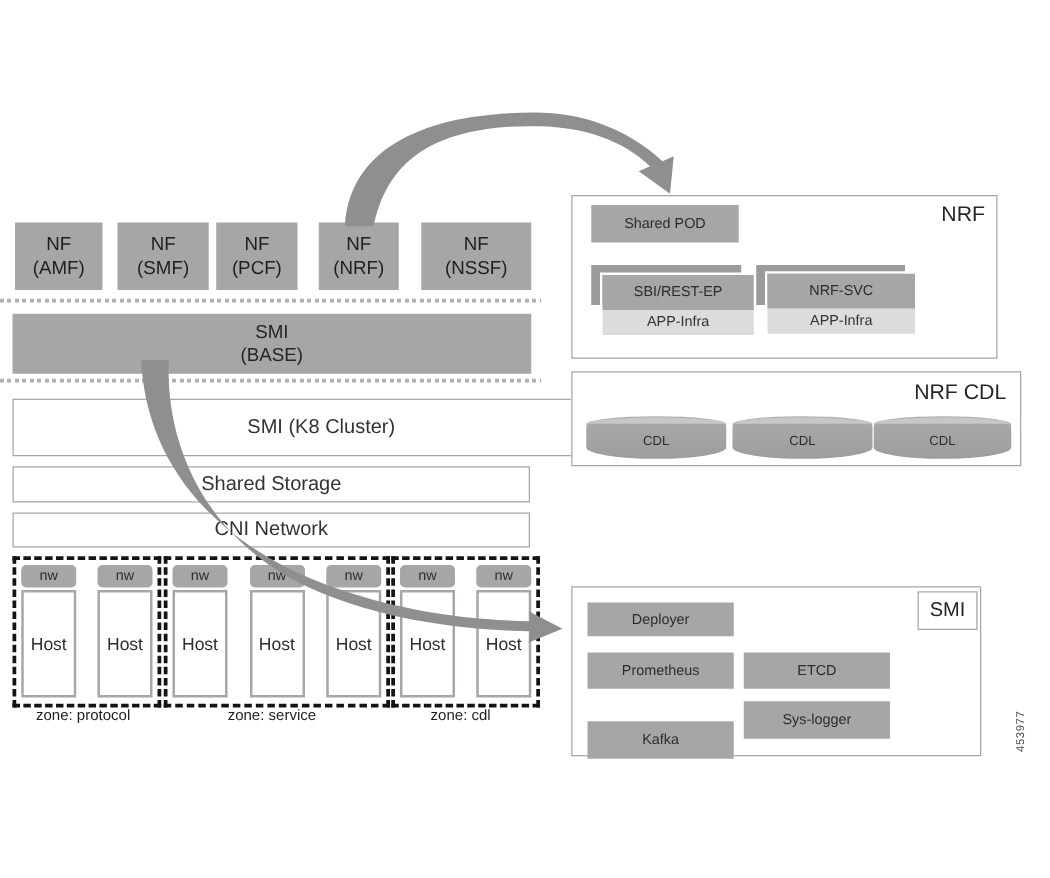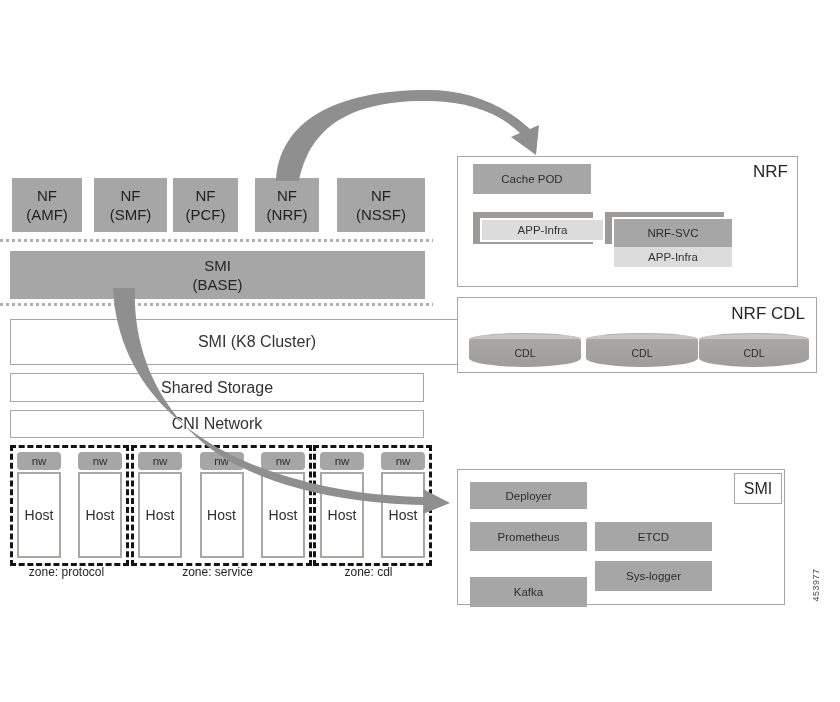--- a/index.html
+++ b/index.html
@@ -173,23 +173,24 @@
       <div class="nw-tab">nw</div>
       <div class="host-box">Host</div>
     </div>
   </div>
   <div class="zone-label zl-1">zone: protocol</div>
   <div class="zone-label zl-2">zone: service</div>
   <div class="zone-label zl-3">zone: cdl</div>
 
   <div class="panel nrf-panel">
     <div class="panel-title nrf-title">NRF</div>
-    <div class="gbox cache-pod">Cache POD</div>
+    <div class="gbox cache-pod">Shared POD</div>
     <div class="stack-back sb-left"></div>
     <div class="stack-front sf-left">
+      <div class="stack-top">SBI/REST-EP</div>
       <div class="stack-bottom">APP-Infra</div>
     </div>
     <div class="stack-back sb-right"></div>
     <div class="stack-front sf-right">
       <div class="stack-top">NRF-SVC</div>
       <div class="stack-bottom">APP-Infra</div>
     </div>
   </div>
 
   <div class="panel cdl-panel">

